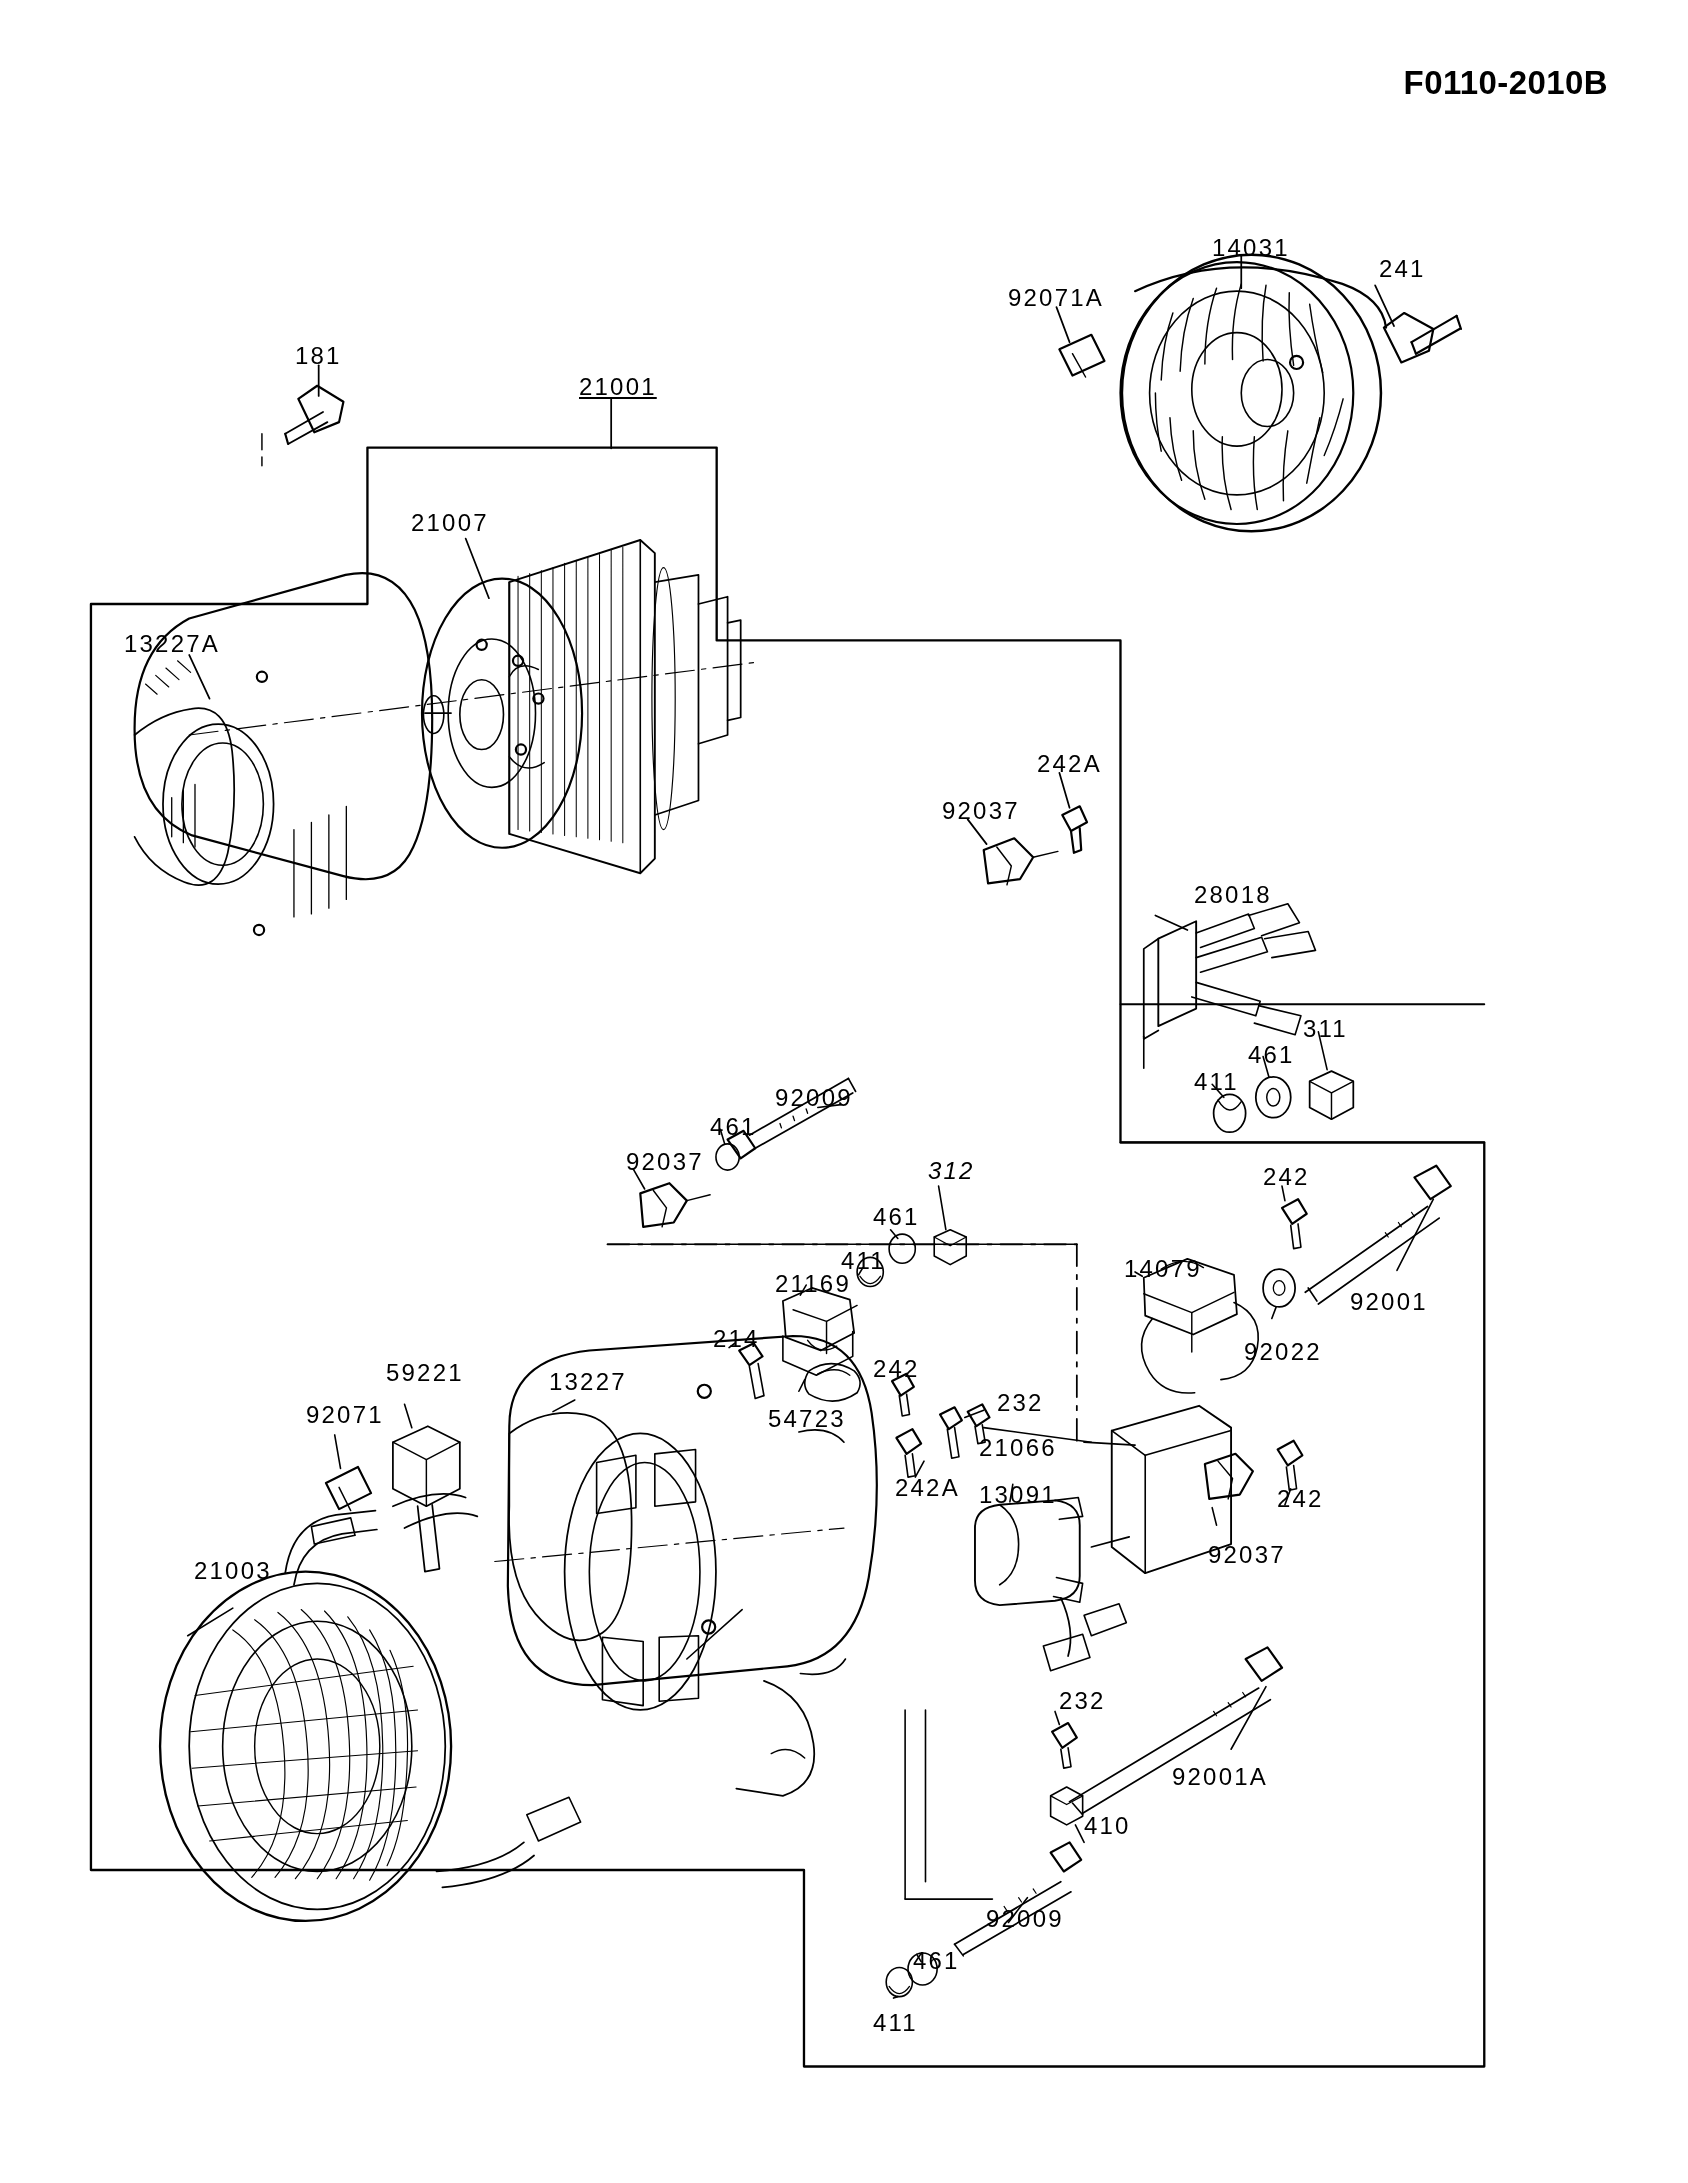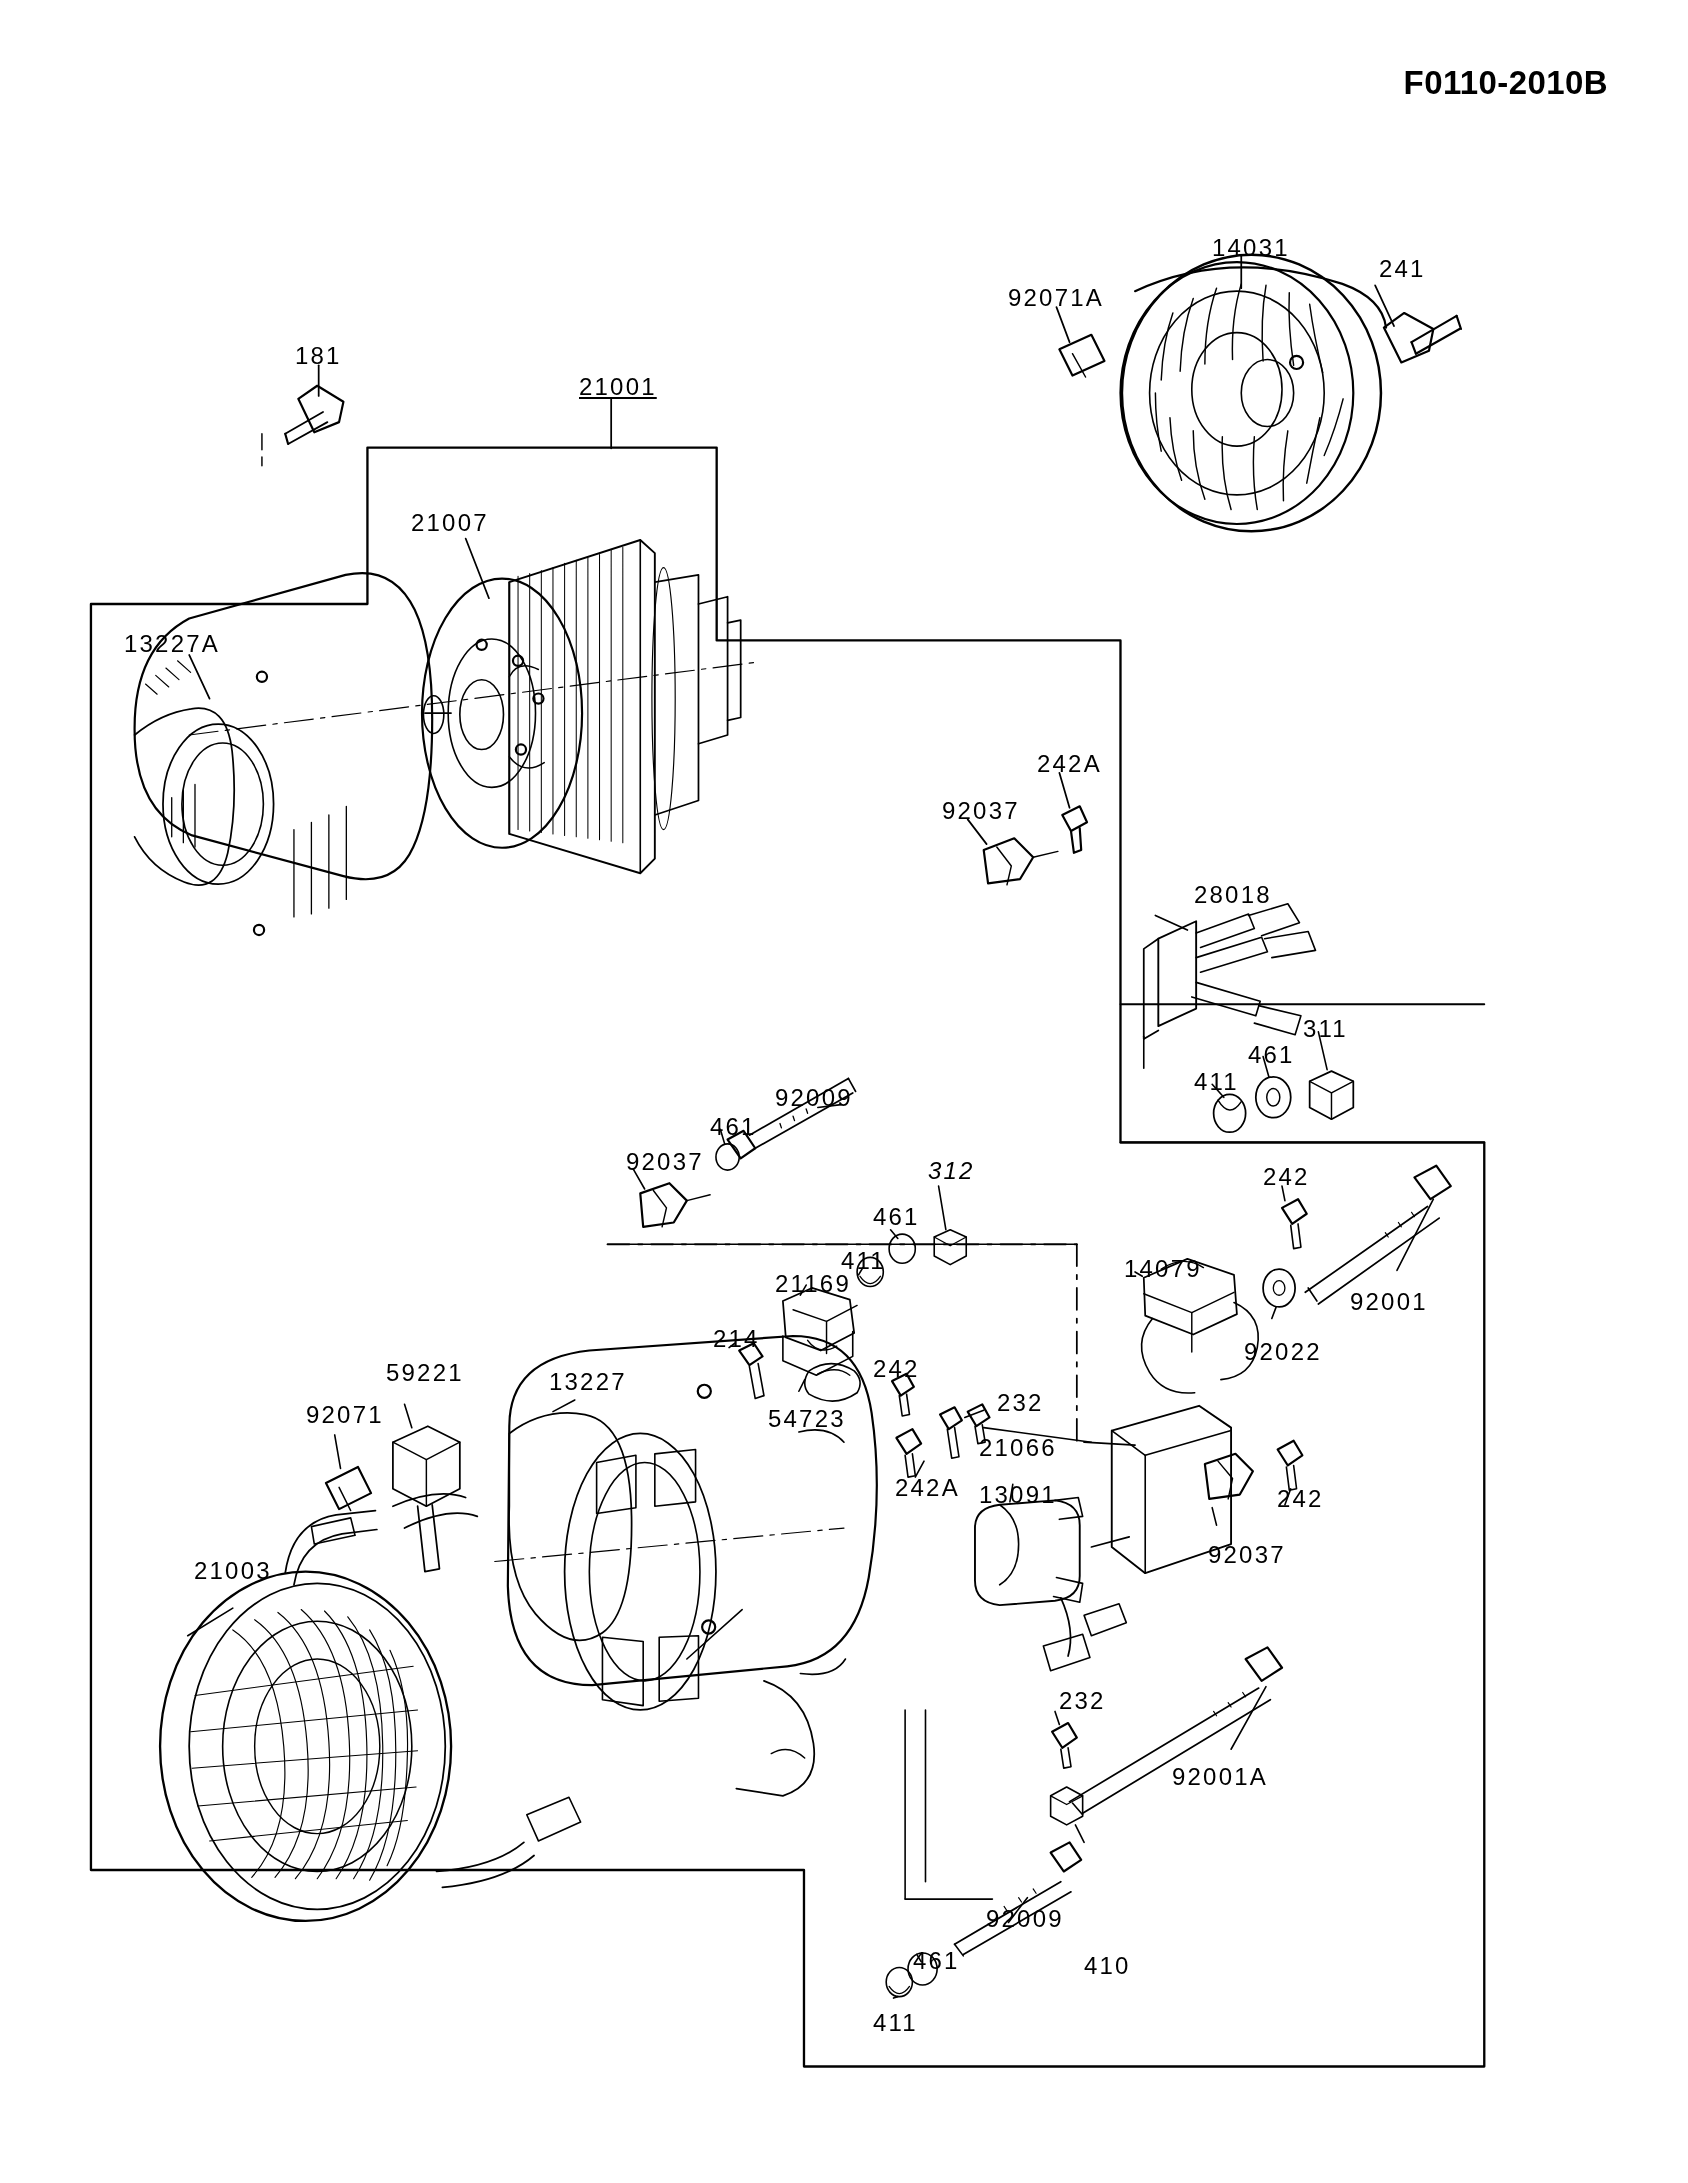--- a/index.html
+++ b/index.html
@@ -481,19 +481,19 @@
   <div class="callout" style="left:768px; top:1405px;">54723</div>
   <div class="callout" style="left:979px; top:1434px;">21066</div>
   <div class="callout" style="left:306px;  top:1401px;">92071</div>
   <div class="callout" style="left:895px; top:1474px;">242A</div>
   <div class="callout" style="left:979px; top:1481px;">13091</div>
   <div class="callout" style="left:1277px; top:1485px;">242</div>
   <div class="callout" style="left:1208px; top:1541px;">92037</div>
   <div class="callout" style="left:178px;  top:1557px;margin-left:16px;">21003</div>
   <div class="callout" style="left:1059px; top:1687px;">232</div>
   <div class="callout" style="left:1172px; top:1763px;">92001A</div>
-  <div class="callout" style="left:1084px; top:1952px;text-align:center;">410</div>
+  <div class="callout" style="left:1084px; top:1812px;text-align:center;">410</div>
   <div class="callout" style="left:986px; top:1905px;">92009</div>
   <div class="callout" style="left:913px; top:1947px;">461</div>
   <div class="callout" style="left:873px; top:2009px;">411</div>
 
 </div>
 
 
 </body></html>

